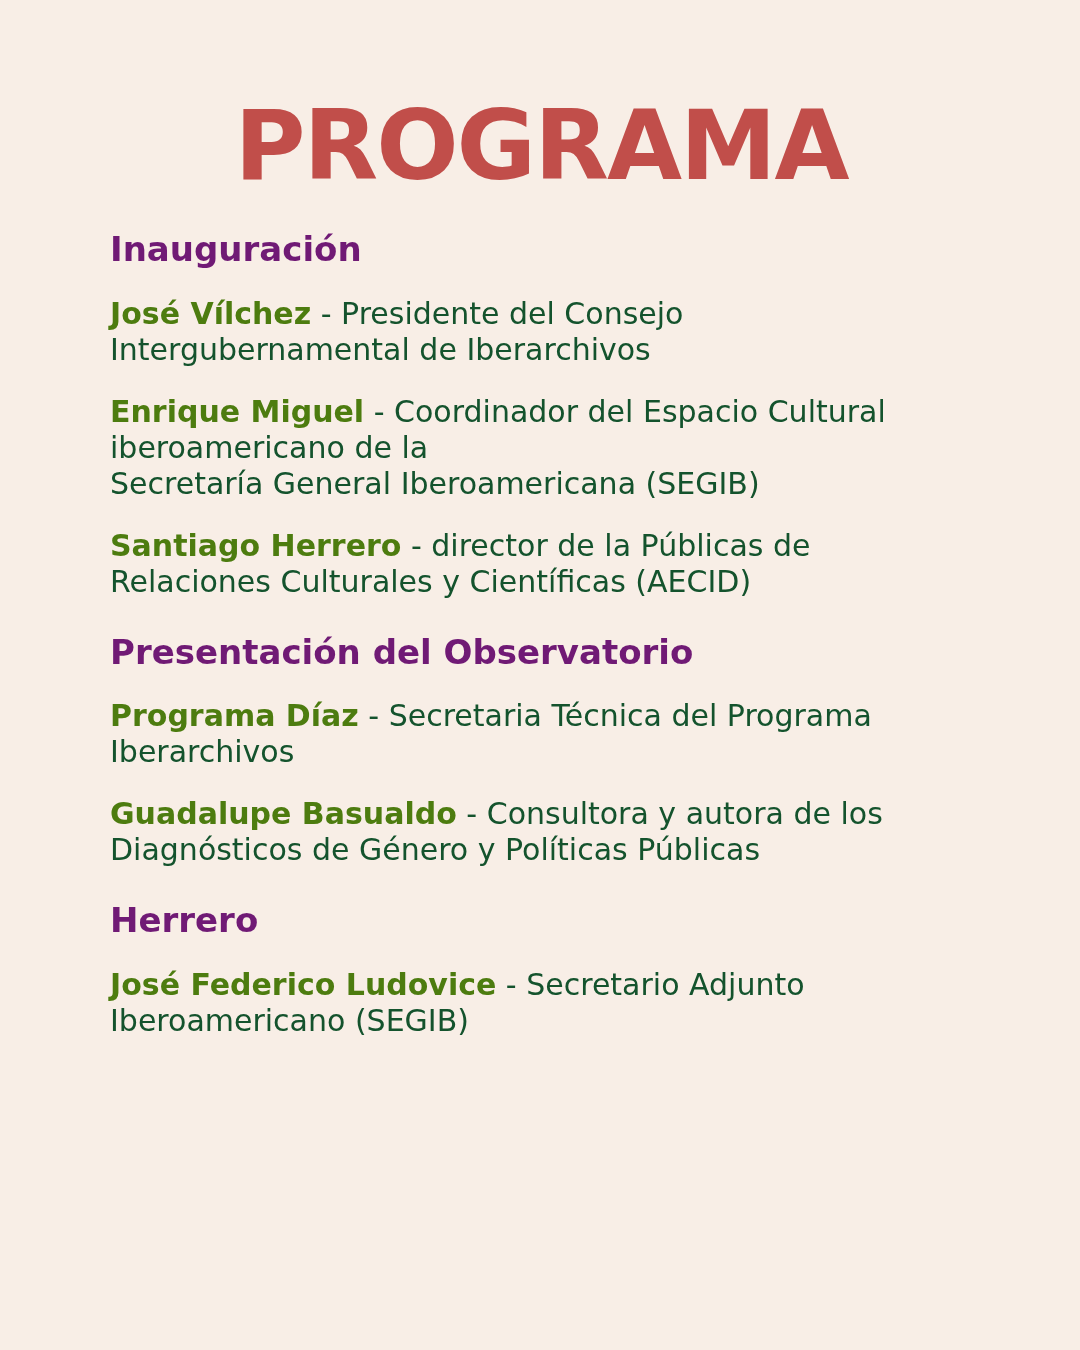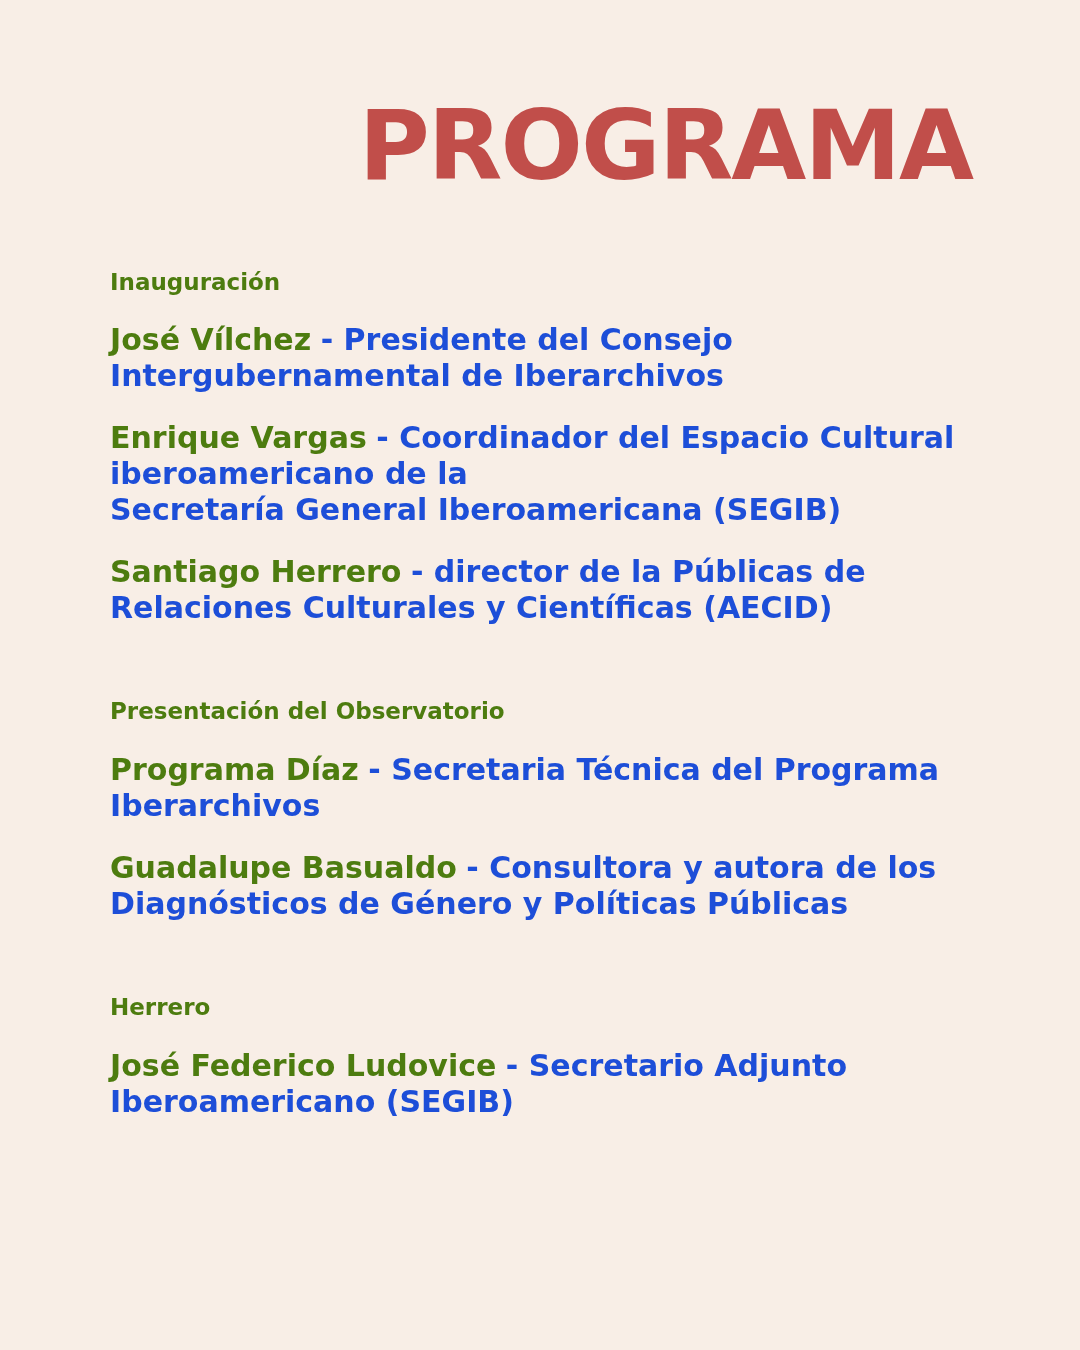--- a/index.html
+++ b/index.html
@@ -10,64 +10,64 @@
     color: #7C3B3B;
     overflow: hidden;
   }
   .page {
     width: 1080px;
     height: 1350px;
     padding: 0 100px 0 110px;
   }
   .title {
     margin-top: 95px;
-    text-align: right;
+    text-align: center;
     padding-right: 8px;
     font-size: 97px;
     line-height: 1.05;
     font-weight: 800;
     letter-spacing: -2px;
     color: #C14E4A;
   }
   .section-heading {
-    margin-top: 72px;
-    font-size: 23px;
+    margin-top: 32px;
+    font-size: 34px;
     line-height: 1.2;
     font-weight: 800;
-    color: #4d7c0f;
+    color: #701a75;
   }
   .entry {
     margin-top: 26px;
     font-size: 30px;
     line-height: 1.2;
     max-width: 870px;
   }
   .person-name {
     font-weight: 800;
     color: #4d7c0f;
   }
   .entry-desc {
-    font-weight: 700;
-    color: #1d4ed8;
+    font-weight: 400;
+    color: #14532d;
     white-space: pre-line;
   }
 </style>
 </head>
 <body>
 
 <div class="page">
 
   <h1 class="title">PROGRAMA</h1>
 
   <section>
     <h2 class="section-heading">Inauguración</h2>
 
     <p class="entry"><strong class="person-name">José Vílchez</strong> <span class="entry-desc">- Presidente del Consejo Intergubernamental de Iberarchivos</span></p>
 
-    <p class="entry"><strong class="person-name">Enrique Vargas</strong> <span class="entry-desc">- Coordinador del Espacio Cultural iberoamericano de la
+    <p class="entry"><strong class="person-name">Enrique Miguel</strong> <span class="entry-desc">- Coordinador del Espacio Cultural iberoamericano de la
 Secretaría General Iberoamericana (SEGIB)</span></p>
 
     <p class="entry"><strong class="person-name">Santiago Herrero</strong> <span class="entry-desc">- director de la Públicas de Relaciones Culturales y Científicas (AECID)</span></p>
   </section>
 
   <section>
     <h2 class="section-heading">Presentación del Observatorio</h2>
 
     <p class="entry"><strong class="person-name">Programa Díaz</strong> <span class="entry-desc">- Secretaria Técnica del Programa Iberarchivos</span></p>
 

